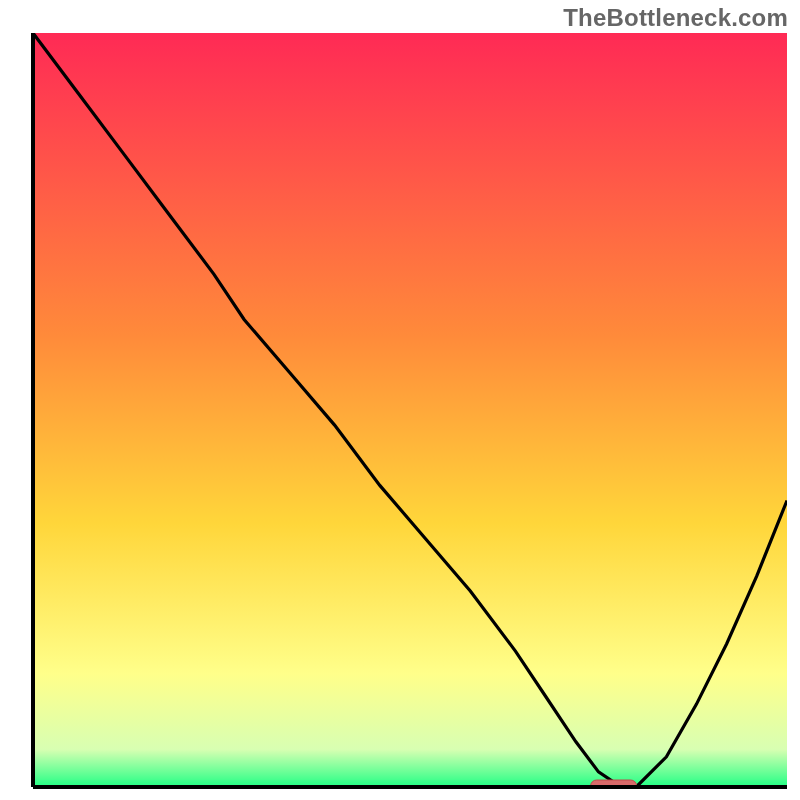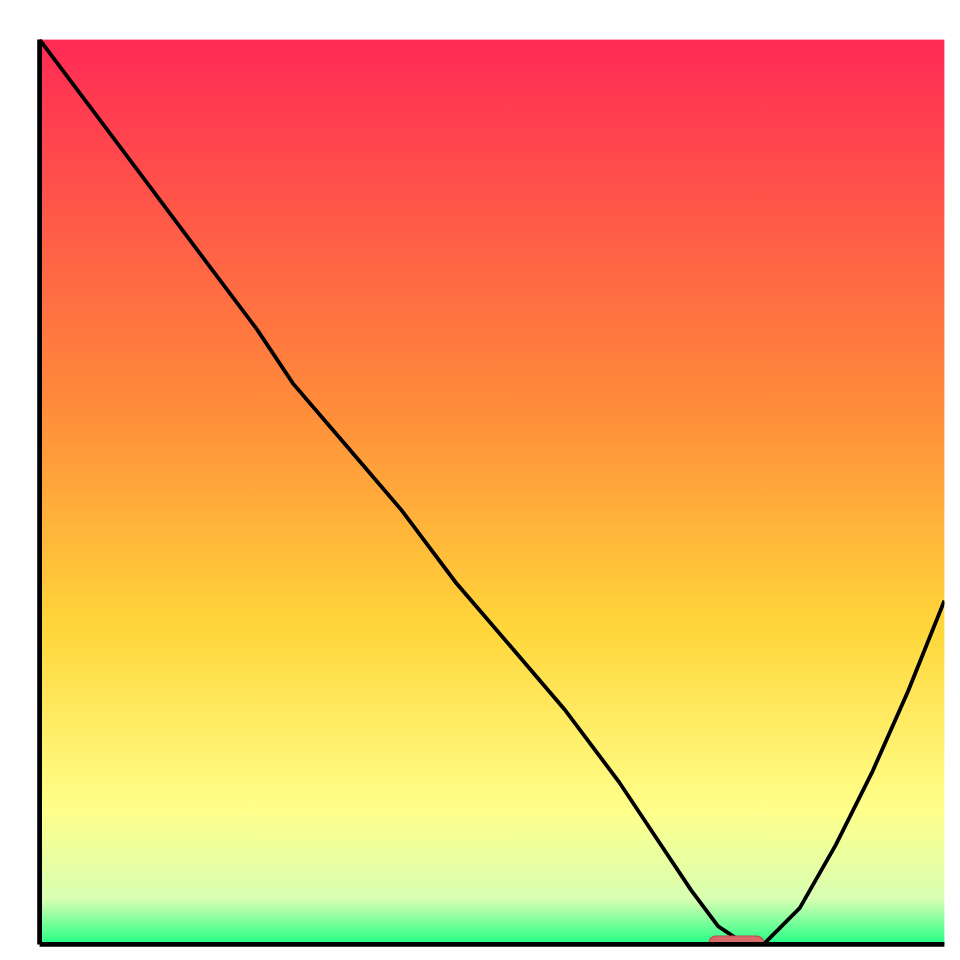--- a/index.html
+++ b/index.html
@@ -29,20 +29,21 @@
     position: absolute;
     top: 0;
     left: 0;
   }
 </style>
 </head>
 <body>
 
 <div class="frame">
 
+  <div class="watermark">TheBottleneck.com</div>
 
   <svg id="chart-svg" width="800" height="800" viewBox="0 0 800 800">
     <defs>
       <linearGradient id="bg-grad" x1="0" y1="0" x2="0" y2="1">
         <stop id="g0" offset="0%" stop-color="#ff2a55"></stop>
         <stop id="g1" offset="40%" stop-color="#ff8a3a"></stop>
         <stop id="g2" offset="65%" stop-color="#ffd63a"></stop>
         <stop id="g3" offset="85%" stop-color="#ffff8a"></stop>
         <stop id="g4" offset="95%" stop-color="#d8ffb2"></stop>
         <stop id="g5" offset="100%" stop-color="#22ff85"></stop>

